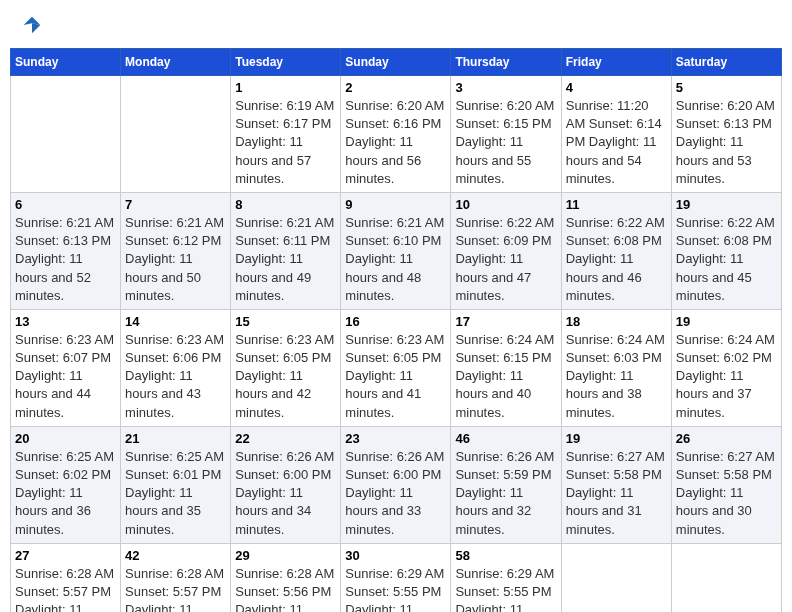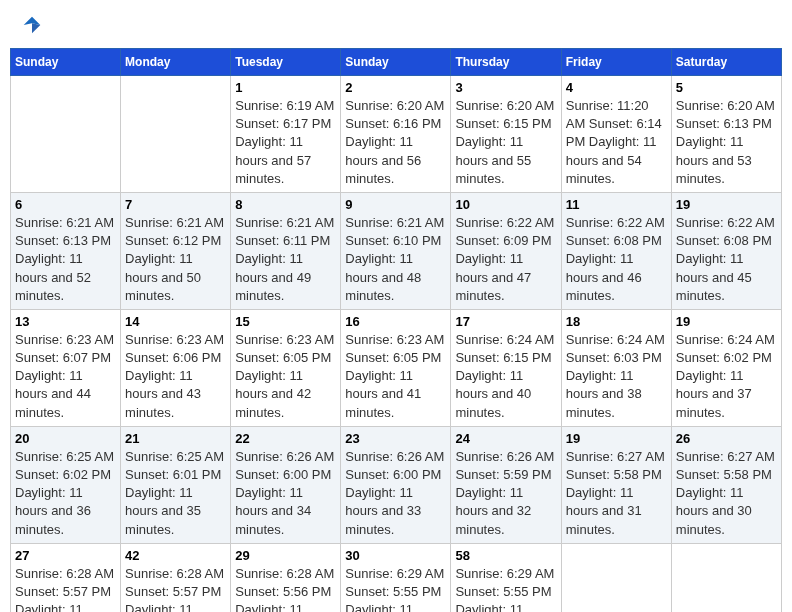--- a/index.html
+++ b/index.html
@@ -269,21 +269,21 @@
 Sunset: 6:00 PM
 Daylight: 11 hours and 34 minutes.</div>
         </td>
         <td>
           <span class="day-number">23</span>
           <div class="day-info">Sunrise: 6:26 AM
 Sunset: 6:00 PM
 Daylight: 11 hours and 33 minutes.</div>
         </td>
         <td>
-          <span class="day-number">24</span>
+          <span class="day-number">46</span>
           <div class="day-info">Sunrise: 6:26 AM
 Sunset: 5:59 PM
 Daylight: 11 hours and 32 minutes.</div>
         </td>
         <td>
           <span class="day-number">19</span>
           <div class="day-info">Sunrise: 6:27 AM
 Sunset: 5:58 PM
 Daylight: 11 hours and 31 minutes.</div>
         </td>

